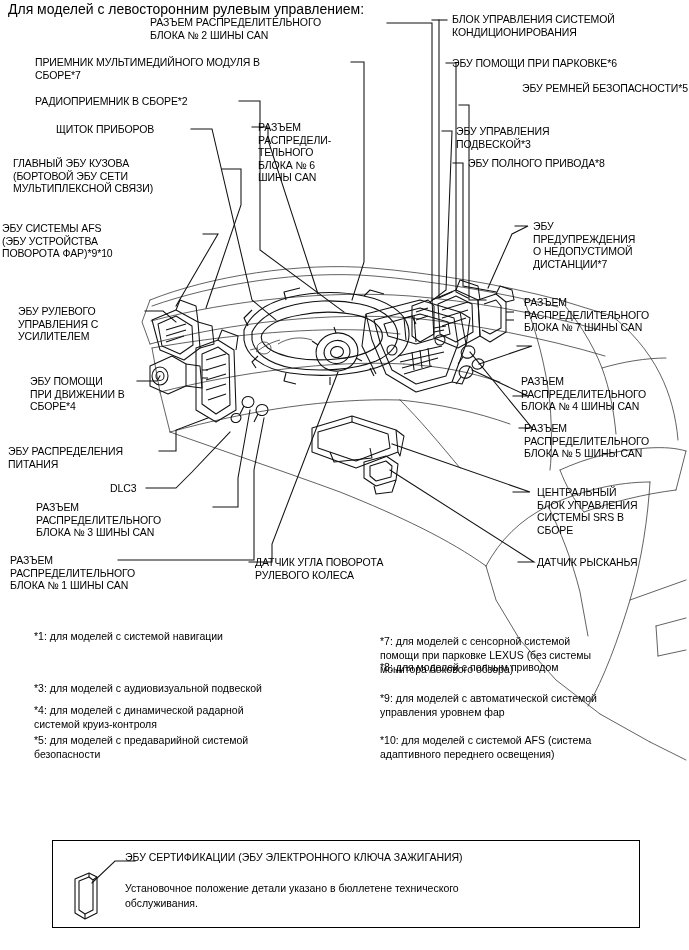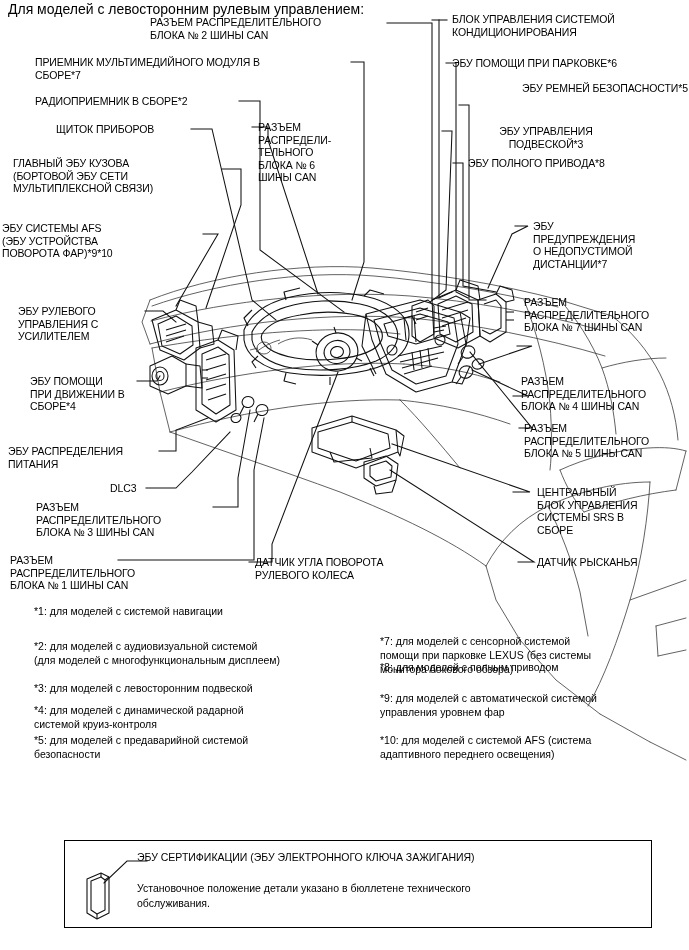--- a/index.html
+++ b/index.html
@@ -53,21 +53,21 @@
     pointer-events: none;
   }
   #leaders {
     position: absolute;
     left: 0; top: 0;
     width: 689px;
     height: 950px;
   }
   #boxnote {
     position: absolute;
-    left: 64px;
+    left: 52px;
     top: 840px;
     width: 588px;
     height: 88px;
     border: 1.3px solid #000;
     box-sizing: border-box;
   }
   #boxnote .bn-title {
     position: absolute;
     left: 72px;
     top: 10px;
@@ -376,21 +376,21 @@
   <div class="lbl" style="left:255px; top:556px; width:220px;">ДАТЧИК УГЛА ПОВОРОТА
 РУЛЕВОГО КОЛЕСА</div>
 
   <div class="lbl" style="left:452px; top:13px; width:235px;">БЛОК УПРАВЛЕНИЯ СИСТЕМОЙ
 КОНДИЦИОНИРОВАНИЯ</div>
 
   <div class="lbl" style="left:452px; top:57px; width:235px;">ЭБУ ПОМОЩИ ПРИ ПАРКОВКЕ*6</div>
 
   <div class="lbl" style="left:473px; top:82px; width:215px;text-align:right;">ЭБУ РЕМНЕЙ БЕЗОПАСНОСТИ*5</div>
 
-  <div class="lbl" style="left:456px; top:125px; width:180px;text-align:center;">ЭБУ УПРАВЛЕНИЯ
+  <div class="lbl" style="left:456px; top:125px; width:180px;">ЭБУ УПРАВЛЕНИЯ
 ПОДВЕСКОЙ*3</div>
 
   <div class="lbl" style="left:468px; top:157px; width:215px;">ЭБУ ПОЛНОГО ПРИВОДА*8</div>
 
   <div class="lbl" style="left:533px; top:220px; width:150px;">ЭБУ
 ПРЕДУПРЕЖДЕНИЯ
 О НЕДОПУСТИМОЙ
 ДИСТАНЦИИ*7</div>
 
   <div class="lbl" style="left:524px; top:296px; width:165px;">РАЗЪЕМ
@@ -405,24 +405,22 @@
 РАСПРЕДЕЛИТЕЛЬНОГО
 БЛОКА № 5 ШИНЫ CAN</div>
 
   <div class="lbl" style="left:537px; top:486px; width:150px;">ЦЕНТРАЛЬНЫЙ
 БЛОК УПРАВЛЕНИЯ
 СИСТЕМЫ SRS В
 СБОРЕ</div>
 
   <div class="lbl" style="left:537px; top:556px; width:150px;">ДАТЧИК РЫСКАНЬЯ</div>
 
-  <div class="note" style="left:34px; top:604px; width:310px;">*1: для моделей с системой навигации</div>
-  <div class="note" style="left:34px; top:639px; width:330px;">*2: для моделей с аудиовизуальной системой
-(для моделей с многофункциональным дисплеем)</div>
-  <div class="note" style="left:34px; top:681px; width:310px;">*3: для моделей с левосторонним подвеской</div>
+  <div class="note" style="left:34px; top:629px; width:310px;">*1: для моделей с системой навигации</div>
+  <div class="note" style="left:34px; top:681px; width:310px;">*3: для моделей с аудиовизуальной подвеской</div>
   <div class="note" style="left:34px; top:703px; width:310px;">*4: для моделей с динамической радарной
 системой круиз-контроля</div>
   <div class="note" style="left:34px; top:733px; width:310px;">*5: для моделей с предаварийной системой
 безопасности</div>
 
   <div class="note" style="left:380px; top:634px; width:300px;">*7: для моделей с сенсорной системой
 помощи при парковке LEXUS (без системы
 монитора бокового обзора)</div>
   <div class="note" style="left:380px; top:660px; width:300px;">*8: для моделей с полным приводом</div>
   <div class="note" style="left:380px; top:691px; width:300px;">*9: для моделей с автоматической системой

